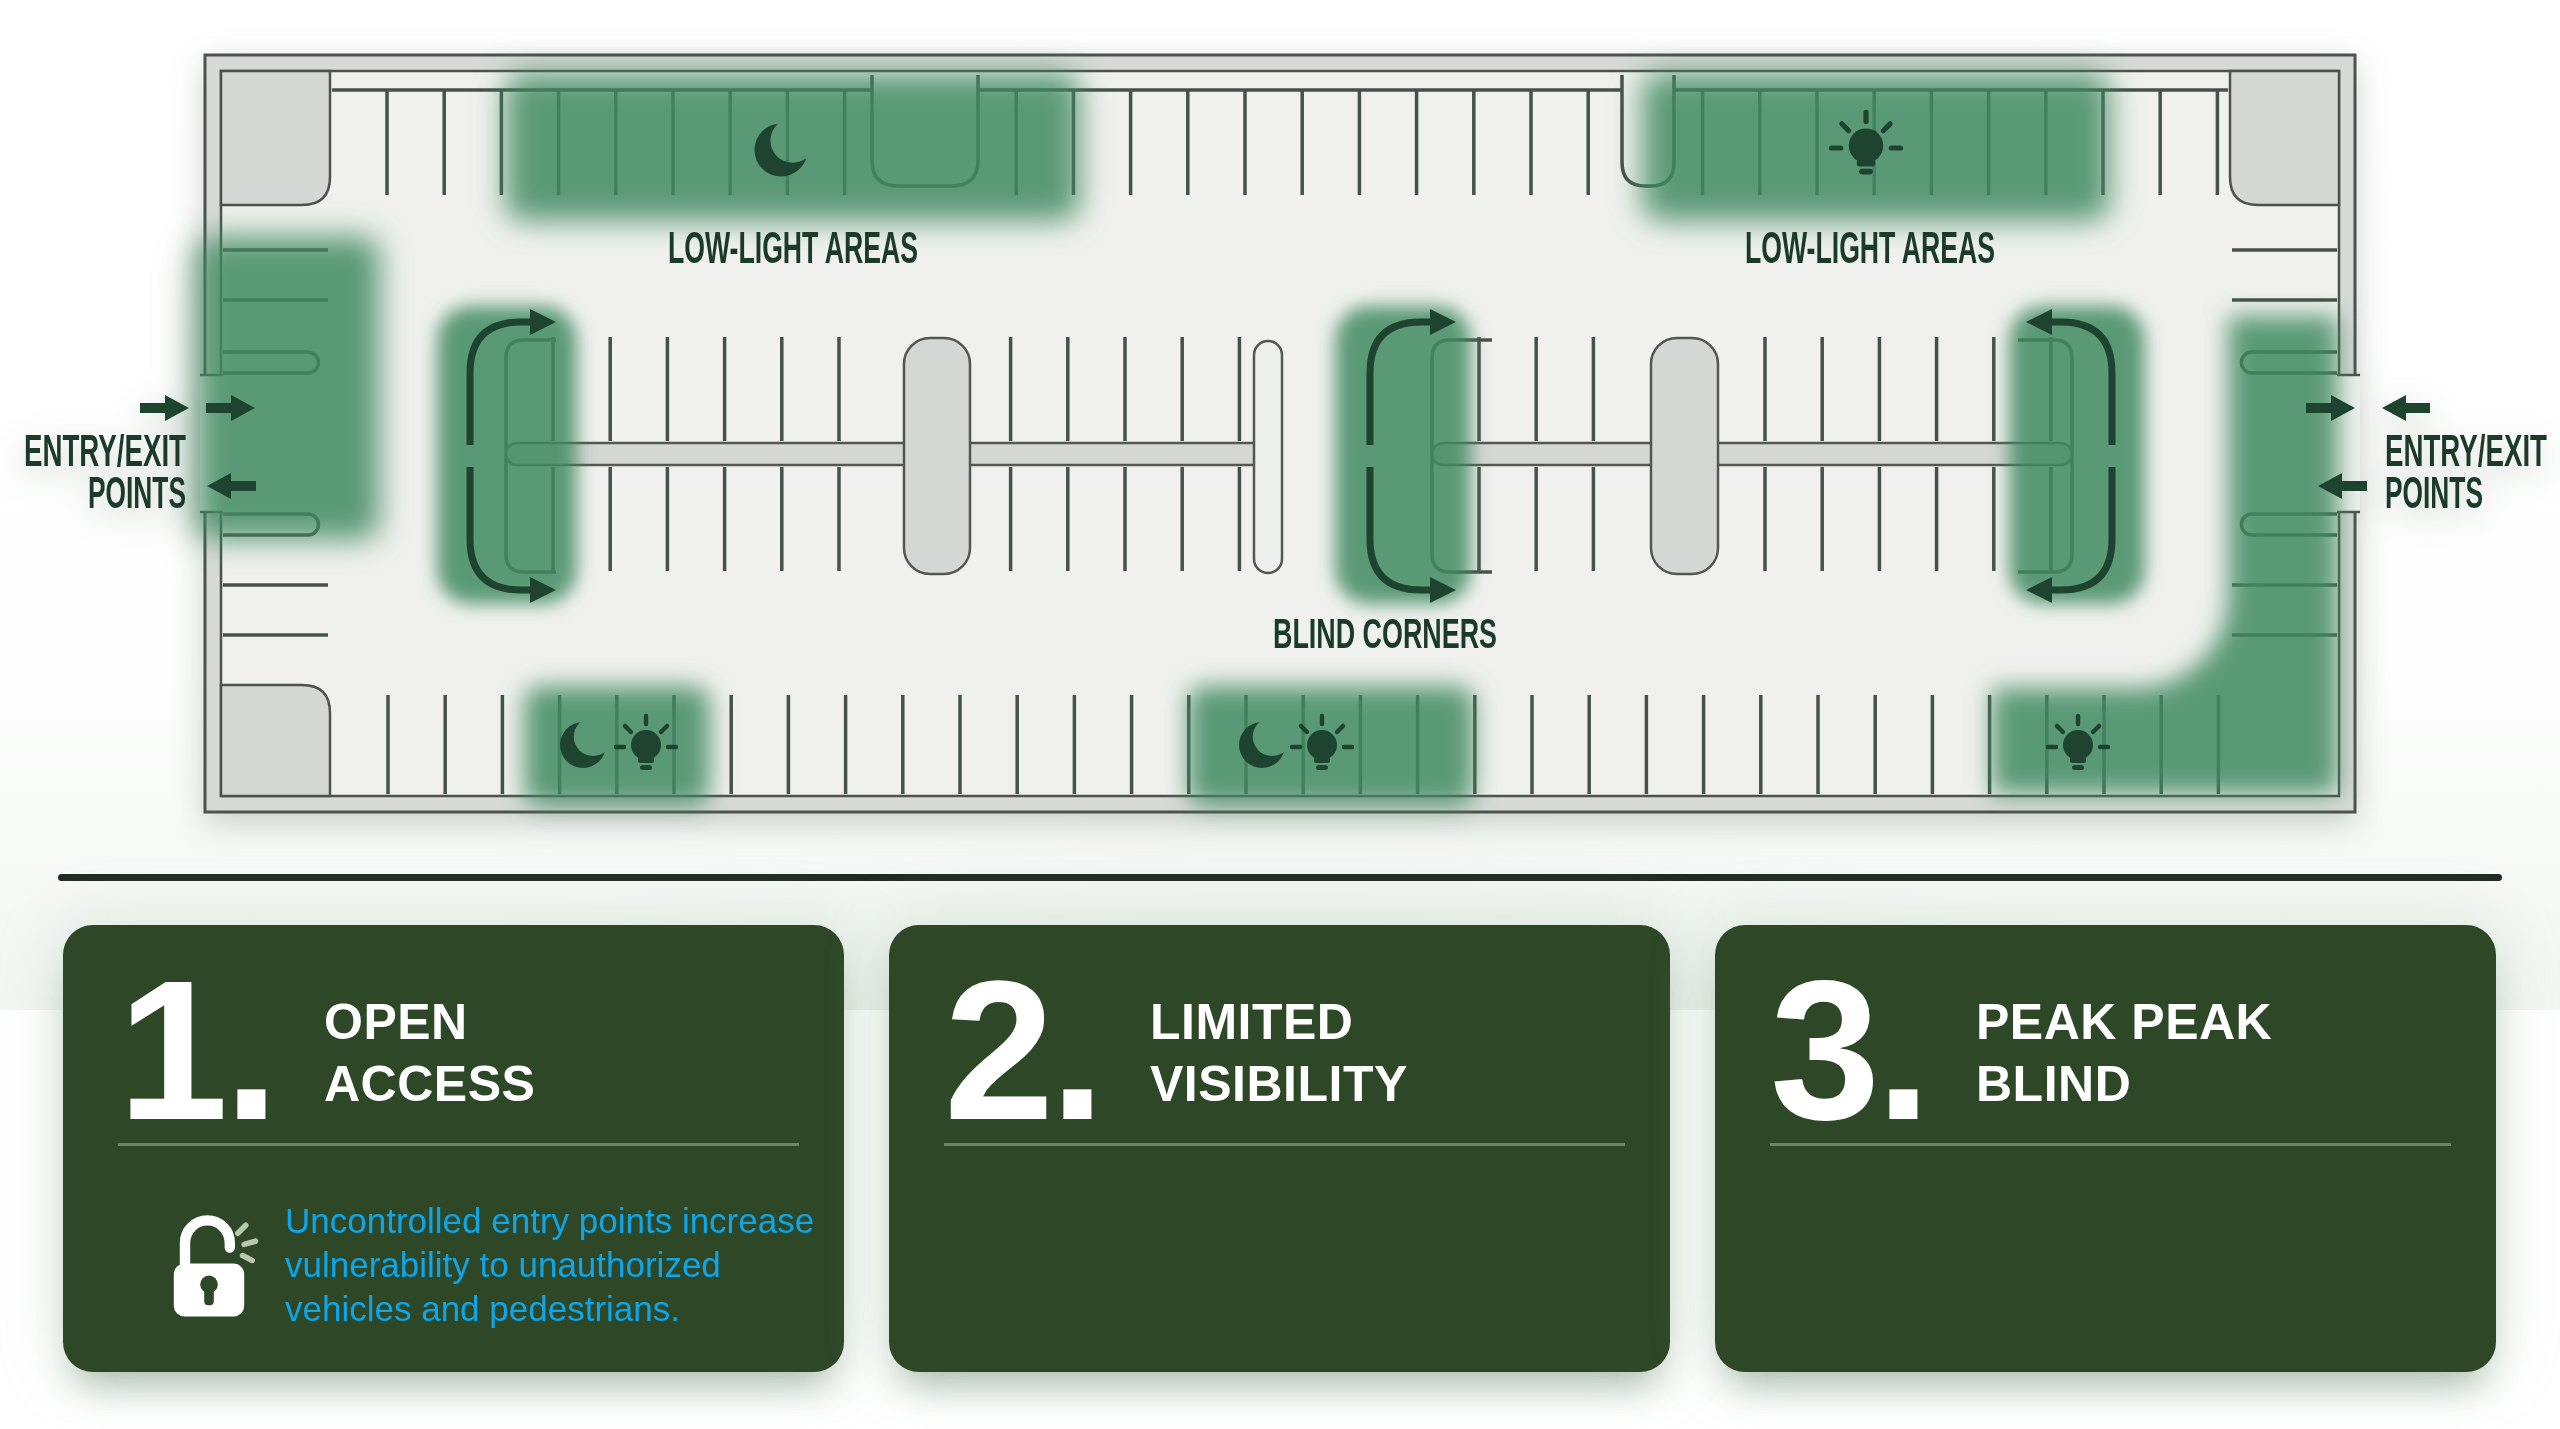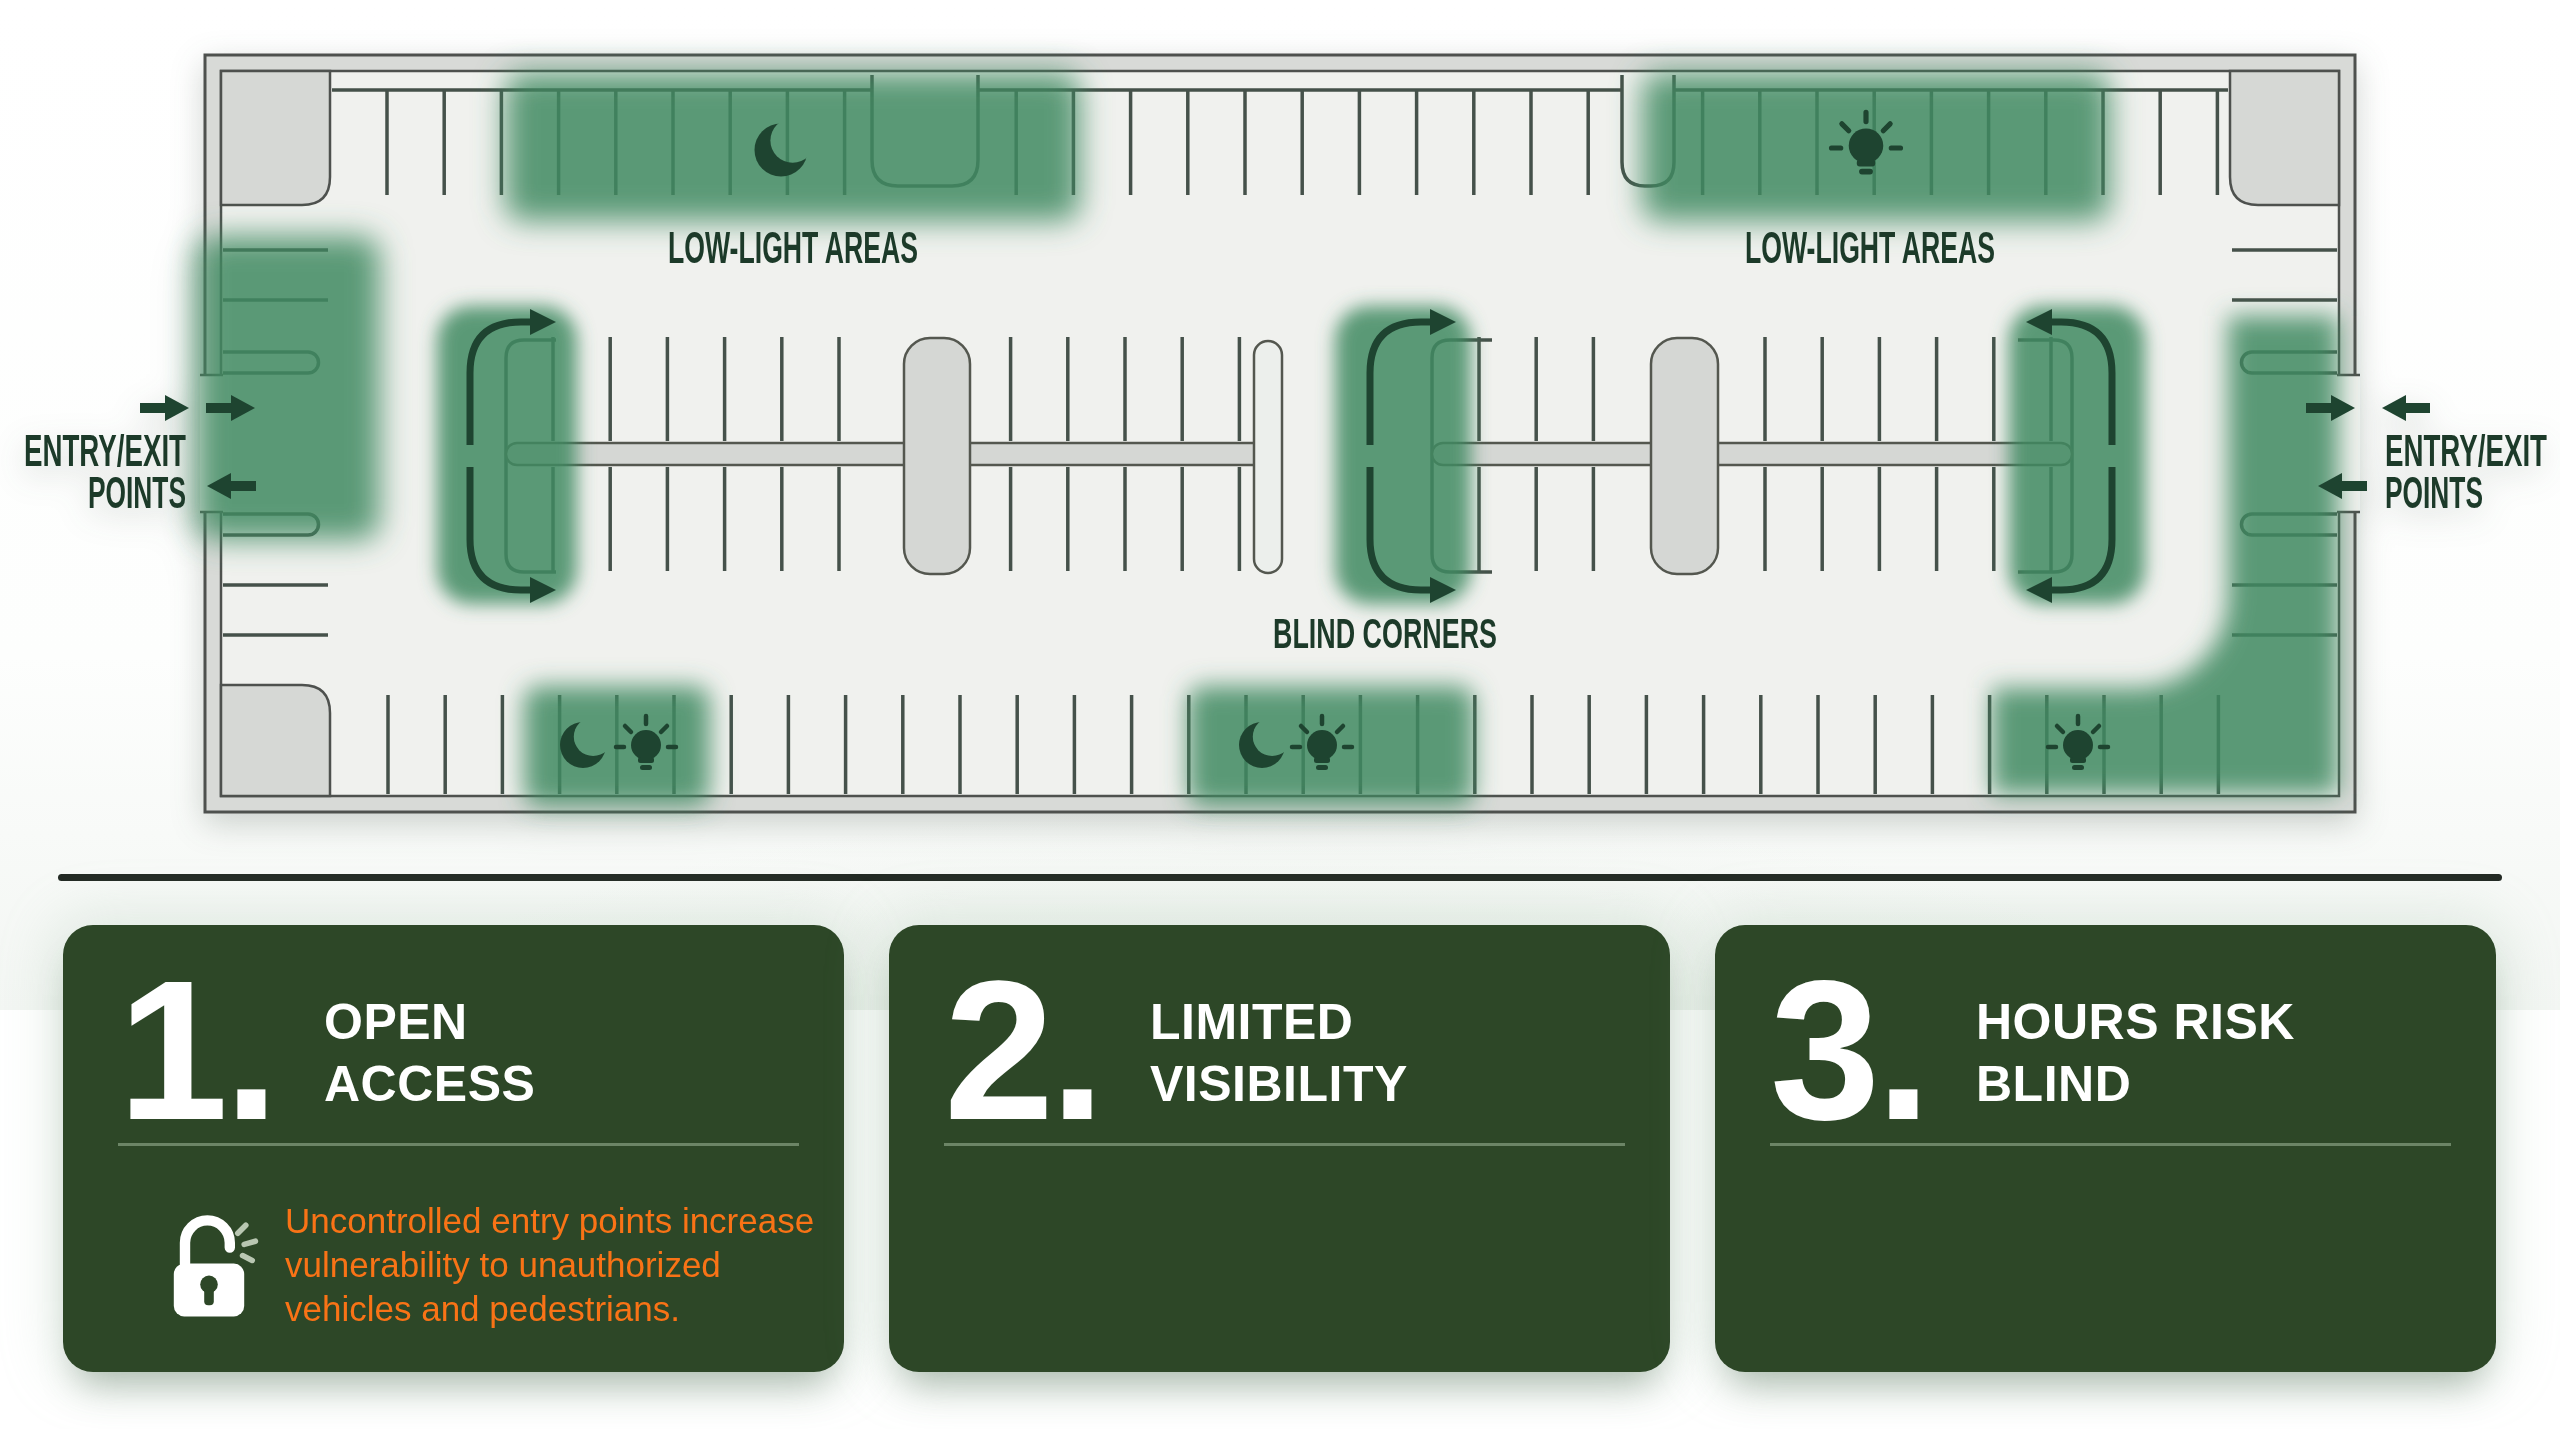--- a/index.html
+++ b/index.html
@@ -26,21 +26,21 @@
     box-shadow:0 26px 36px -14px rgba(70,100,75,.40), 0 0 55px 8px rgba(160,195,168,.28);
   }
   .card-head{display:flex;align-items:flex-start;padding:46px 40px 0 55px;}
   .num{width:198px;flex-shrink:0;font-size:198px;font-weight:700;line-height:160px;letter-spacing:-4px;}
   .title{margin:8px;padding-top:12px;font-size:50px;line-height:62px;font-weight:700;letter-spacing:.5px;}
   .title span{display:block;}
   .card-divider{position:absolute;left:55px;right:45px;top:218px;border-top:3px solid rgba(186,208,180,.45);}
   .card-body{position:absolute;top:266px;left:0;right:0;display:flex;align-items:flex-start;padding-left:90px;}
   .icon-wrap{width:112px;height:150px;flex-shrink:0;margin-right:20px;}
   .icon-wrap svg{width:100%;height:100%;}
-  .desc{margin:8px 0 0 0;font-size:35px;line-height:44px;font-weight:400;color:#f97316;}
+  .desc{margin:8px 0 0 0;font-size:35px;line-height:44px;font-weight:400;color:#0ea5e9;}
   .card:nth-child(1) .desc{width:615px;}
   .card:nth-child(2) .desc{width:505px;}
   .card:nth-child(3) .desc{width:520px;}
 </style>
 </head>
 <body>
 
 <div class="page">
 
   <svg class="map" width="2560" height="900" viewBox="0 0 2560 900">
@@ -205,21 +205,21 @@
           <span>VISIBILITY</span>
         </h2>
       </div>
       <div class="card-divider"></div>
     </article>
 
     <article class="card">
       <div class="card-head">
         <span class="num">3.</span>
         <h2 class="title">
-          <span>HOURS RISK</span>
+          <span>PEAK PEAK</span>
           <span>BLIND</span>
         </h2>
       </div>
       <div class="card-divider"></div>
     </article>
 
   </div>
 </div>
 
 </body></html>

